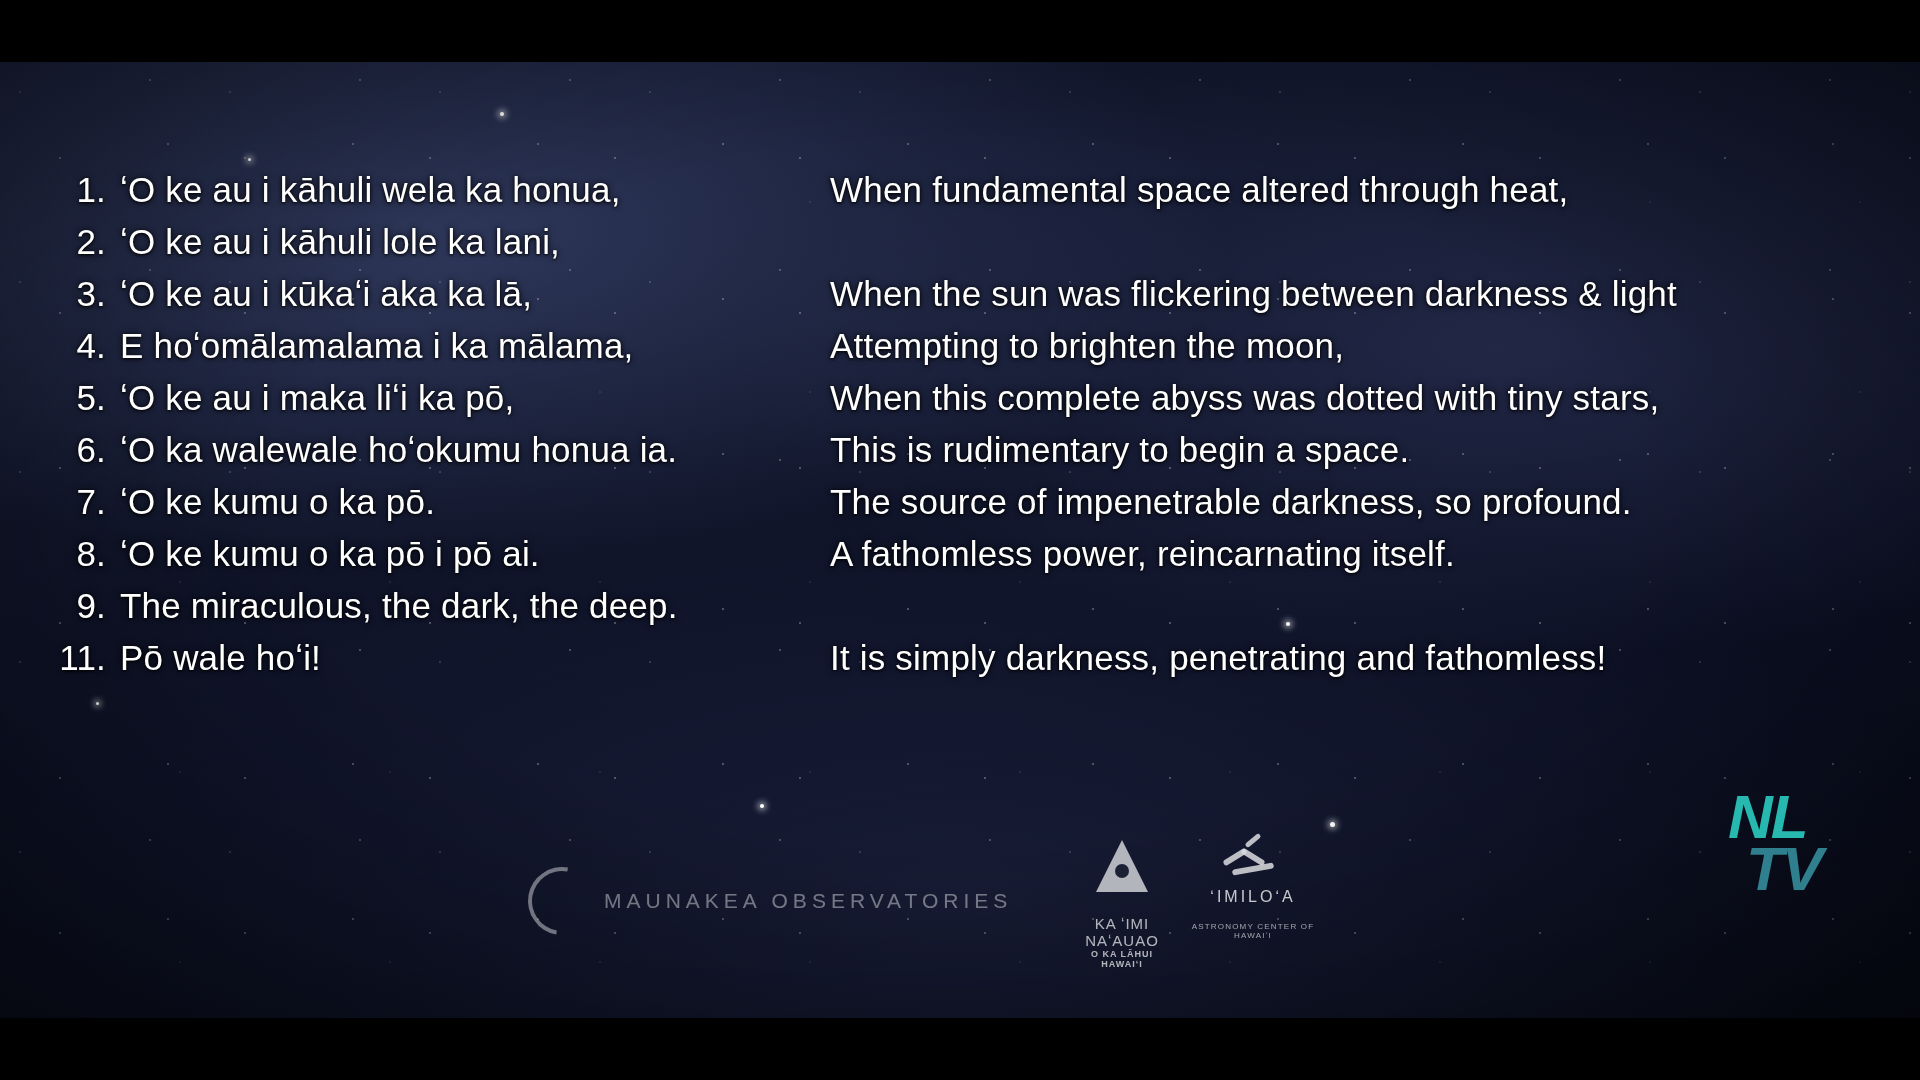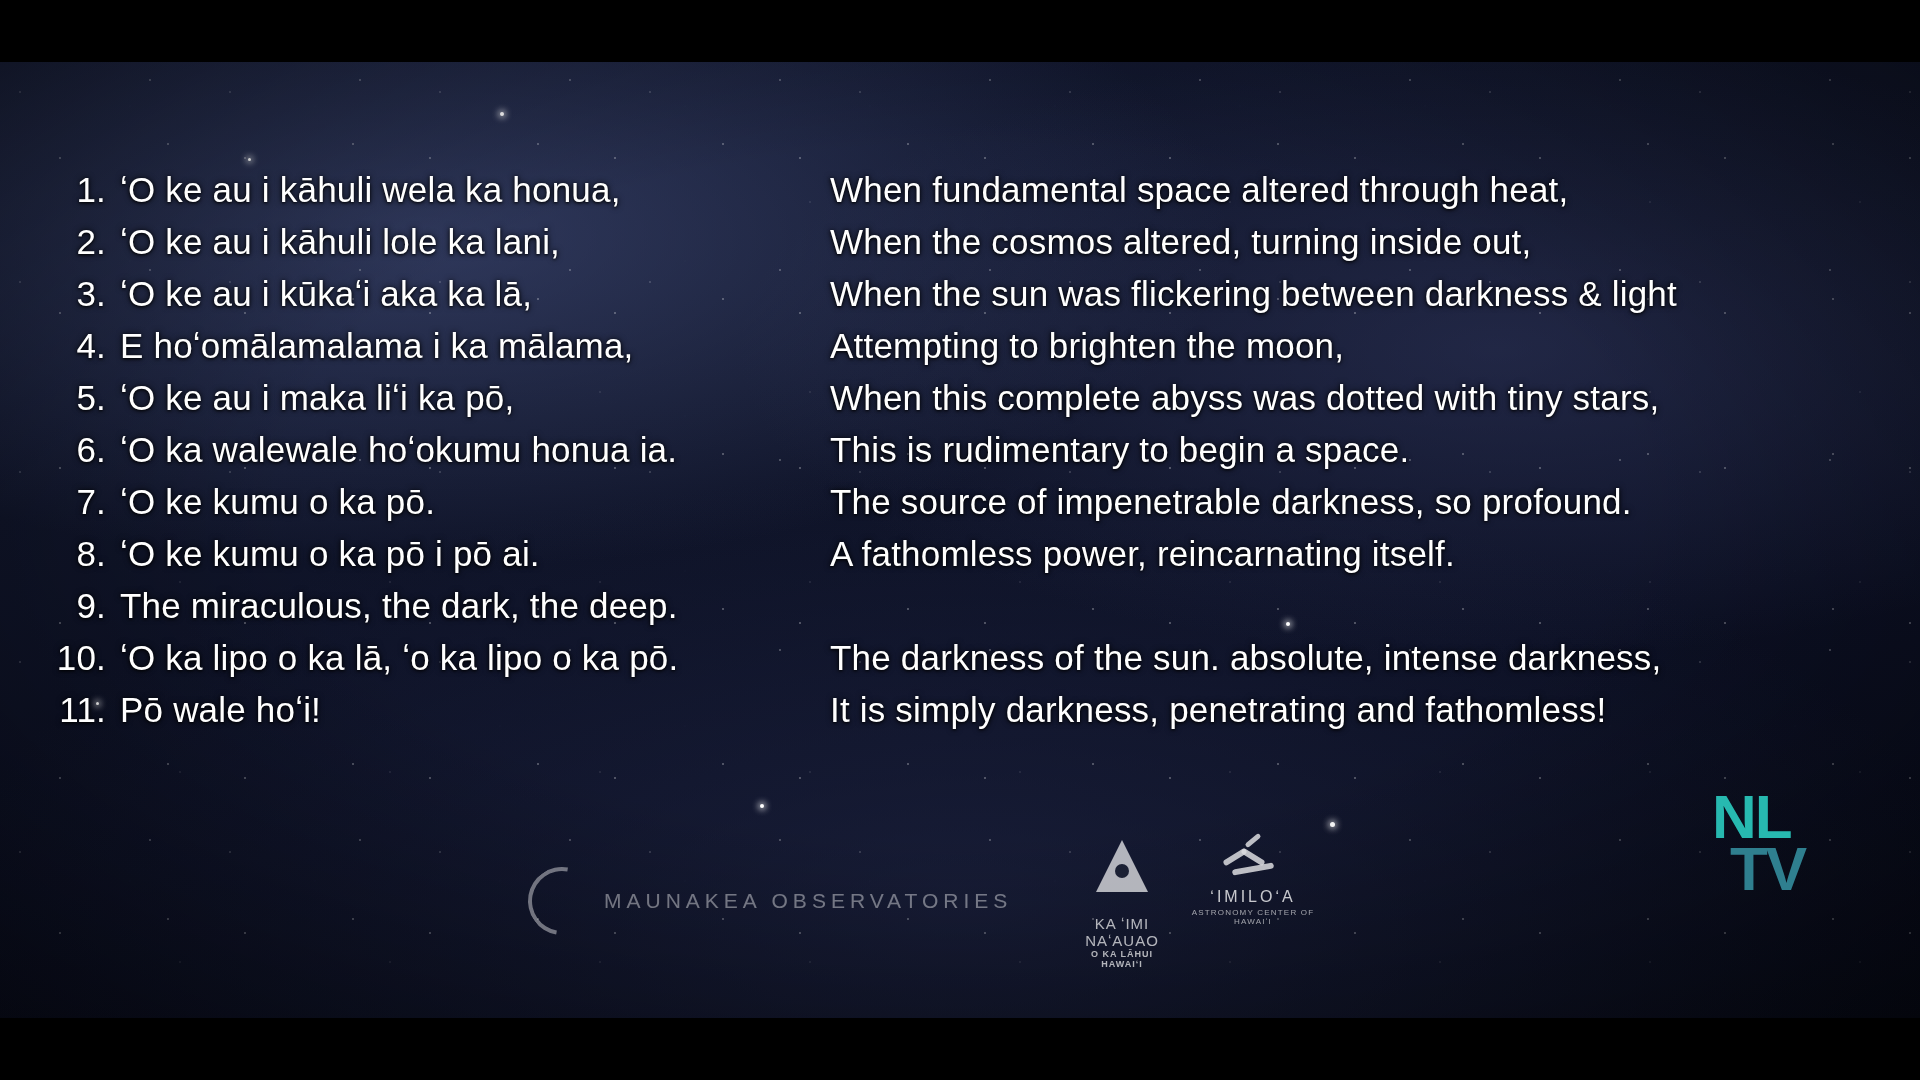--- a/index.html
+++ b/index.html
@@ -210,33 +210,34 @@
     height: 52px;
     margin: 0 auto 4px auto;
     position: relative;
   }
   .imiloa-mark .peak {
     position: absolute;
     border-radius: 3px;
     background: rgba(255,255,255,0.85);
   }
   .imiloa-name { font-size: 16px; letter-spacing: 3px; color: rgba(255,255,255,0.9); }
-  .imiloa-sub { font-size: 8px; letter-spacing: 1.2px; color: rgba(255,255,255,0.7); margin-top: 2px; }
+  .imiloa-sub { font-size: 8px; letter-spacing: 1.2px; color: rgba(255,255,255,0.7); margin-top: 16px; }
 
   
   .nltv {
     position: absolute;
     z-index: 30;
-    right: 88px;
+    right: 72px;
     bottom: 112px;
     width: 120px;
     height: 120px;
     font-weight: bold;
     line-height: 1;
     color: #27b9b0;
+    font-style: italic;
   }
   .nltv .nl {
     position: absolute;
     left: 0; top: 0;
     font-size: 62px;
     letter-spacing: -2px;
   }
   .nltv .tv {
     position: absolute;
     left: 18px; top: 52px;
@@ -266,21 +267,20 @@
 
     <div class="chant">
       <div class="line">
         <span class="num">1.</span>
         <span class="hawaiian">ʻO ke au i kāhuli wela ka honua,</span>
         <span class="english">When fundamental space altered through heat,</span>
       </div>
       <div class="line">
         <span class="num">2.</span>
         <span class="hawaiian">ʻO ke au i kāhuli lole ka lani,</span>
-        <span class="english">When the cosmos altered, turning inside out,</span>
       </div>
       <div class="line">
         <span class="num">3.</span>
         <span class="hawaiian">ʻO ke au i kūkaʻi aka ka lā,</span>
         <span class="english">When the sun was flickering between darkness &amp; light</span>
       </div>
       <div class="line">
         <span class="num">4.</span>
         <span class="hawaiian">E hoʻomālamalama i ka mālama,</span>
         <span class="english">Attempting to brighten the moon,</span>
@@ -301,25 +301,20 @@
         <span class="english">The source of impenetrable darkness, so profound.</span>
       </div>
       <div class="line">
         <span class="num">8.</span>
         <span class="hawaiian">ʻO ke kumu o ka pō i pō ai.</span>
         <span class="english">A fathomless power, reincarnating itself.</span>
       </div>
       <div class="line">
         <span class="num">9.</span>
         <span class="english">The miraculous, the dark, the deep.</span>
-      </div>
-      <div class="line">
-        <span class="num">10.</span>
-        <span class="hawaiian">ʻO ka lipo o ka lā, ʻo ka lipo o ka pō.</span>
-        <span class="english">The darkness of the sun. absolute, intense darkness,</span>
       </div>
       <div class="line">
         <span class="num">11.</span>
         <span class="hawaiian">Pō wale hoʻi!</span>
         <span class="english">It is simply darkness, penetrating and fathomless!</span>
       </div>
     </div>
 
     <div class="logos">
       <div class="logo-mko">

